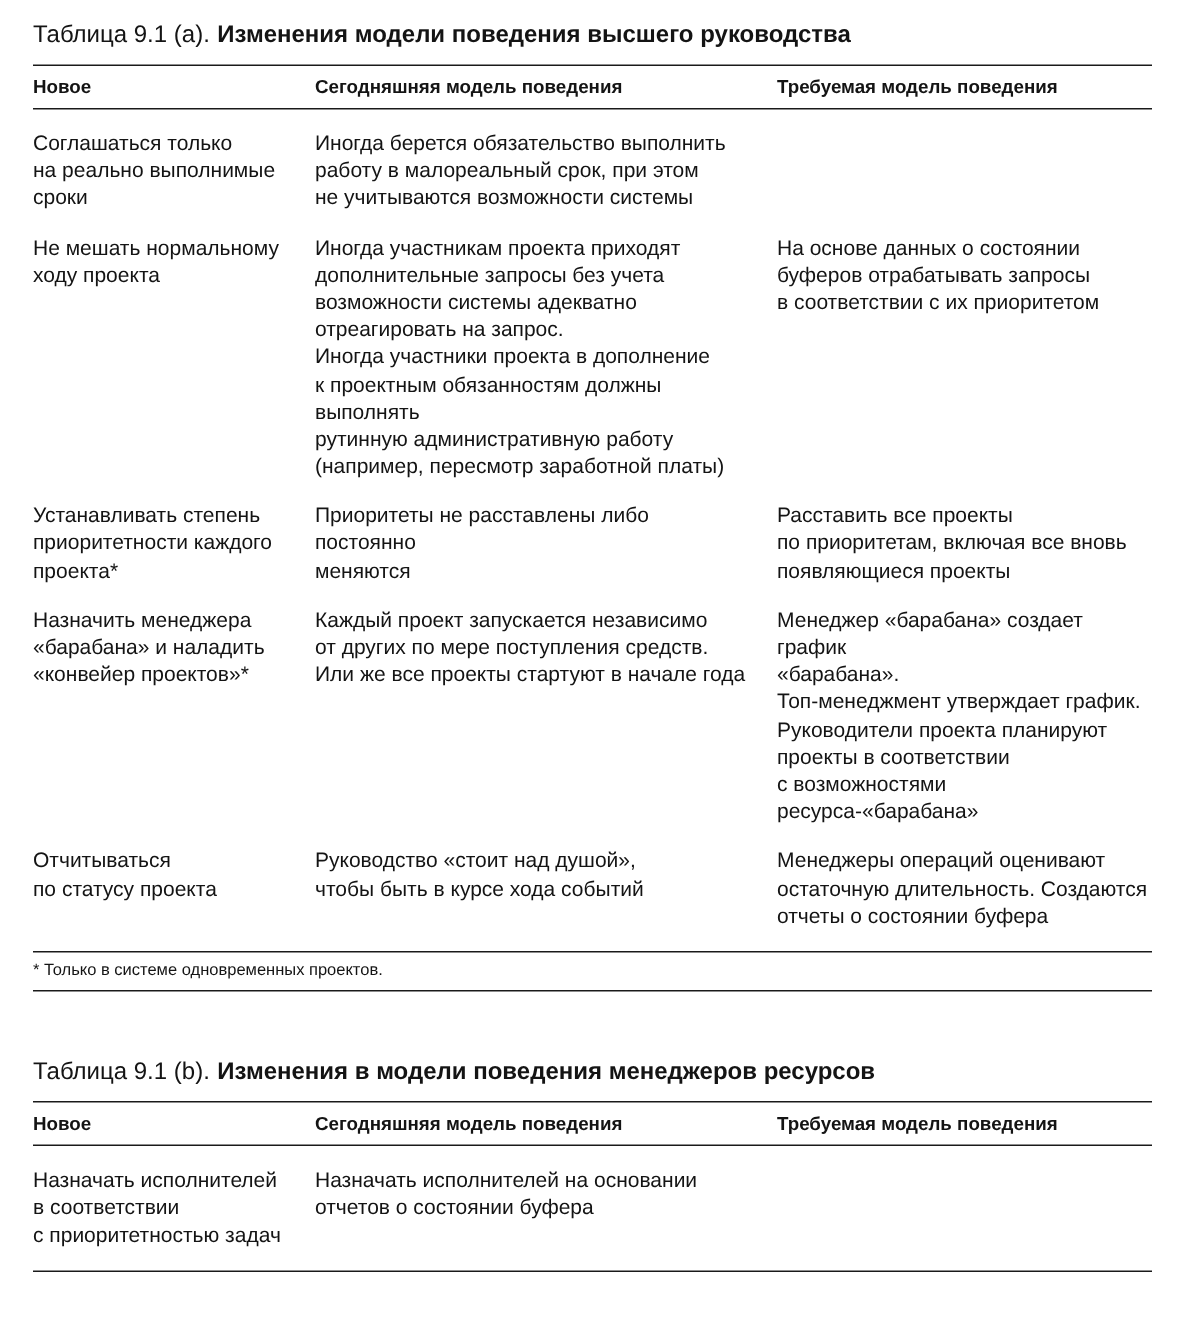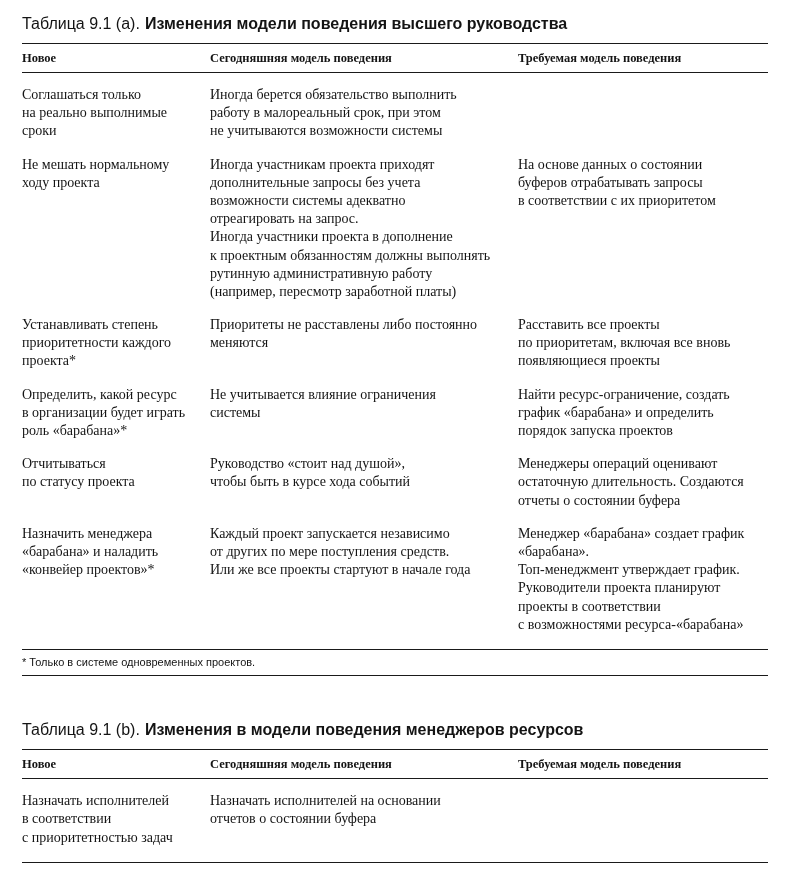--- a/index.html
+++ b/index.html
@@ -18,21 +18,20 @@
   .tbl-title {
     font-size: 16px;
     line-height: 1.25;
     margin: 4px 0 9px 0;
     font-weight: 700;
   }
   .tbl-title .t-prefix { font-weight: 400; margin-right: 5px; }
   .row {
     display: grid;
     grid-template-columns: 188px 308px 1fr;
-    font-family: Liberation Serif, serif;
   }
   .c {
     padding-right: 16px;
     font-size: 14px;
     line-height: 1.3;
     white-space: pre-line;
   }
   .c:last-child { padding-right: 0; }
   .tbl-head {
     border-top: 1px solid #1a1a1a;
@@ -103,51 +102,41 @@
           <div class="c c0">Устанавливать степень
 приоритетности каждого
 проекта*</div>
           <div class="c c1">Приоритеты не расставлены либо постоянно
 меняются</div>
           <div class="c c2">Расставить все проекты
 по приоритетам, включая все вновь
 появляющиеся проекты</div>
         </div>
         <div class="row">
-          <div class="c c0">Определить, какой ресурс
-в организации будет играть
-роль «барабана»*</div>
-          <div class="c c1">Не учитывается влияние ограничения
-системы</div>
-          <div class="c c2">Найти ресурс-ограничение, создать
-график «барабана» и определить
-порядок запуска проектов</div>
-        </div>
-        <div class="row">
-          <div class="c c0">Отчитываться
-по статусу проекта</div>
-          <div class="c c1">Руководство «стоит над душой»,
-чтобы быть в курсе хода событий</div>
-          <div class="c c2">Менеджеры операций оценивают
-остаточную длительность. Создаются
-отчеты о состоянии буфера</div>
-        </div>
-        <div class="row">
           <div class="c c0">Назначить менеджера
 «барабана» и наладить
 «конвейер проектов»*</div>
           <div class="c c1">Каждый проект запускается независимо
 от других по мере поступления средств.
 Или же все проекты стартуют в начале года</div>
           <div class="c c2">Менеджер «барабана» создает график
 «барабана».
 Топ-менеджмент утверждает график.
 Руководители проекта планируют
 проекты в соответствии
 с возможностями ресурса-«барабана»</div>
+        </div>
+        <div class="row">
+          <div class="c c0">Отчитываться
+по статусу проекта</div>
+          <div class="c c1">Руководство «стоит над душой»,
+чтобы быть в курсе хода событий</div>
+          <div class="c c2">Менеджеры операций оценивают
+остаточную длительность. Создаются
+отчеты о состоянии буфера</div>
         </div>
       </div>
 
       <div class="tbl-foot">* Только в системе одновременных проектов.</div>
     </div>
   </section>
 
   <section class="section-b">
     <h1 class="tbl-title">
       <span class="t-prefix">Таблица 9.1 (b).</span><span class="t-main">Изменения в модели поведения менеджеров ресурсов</span>

